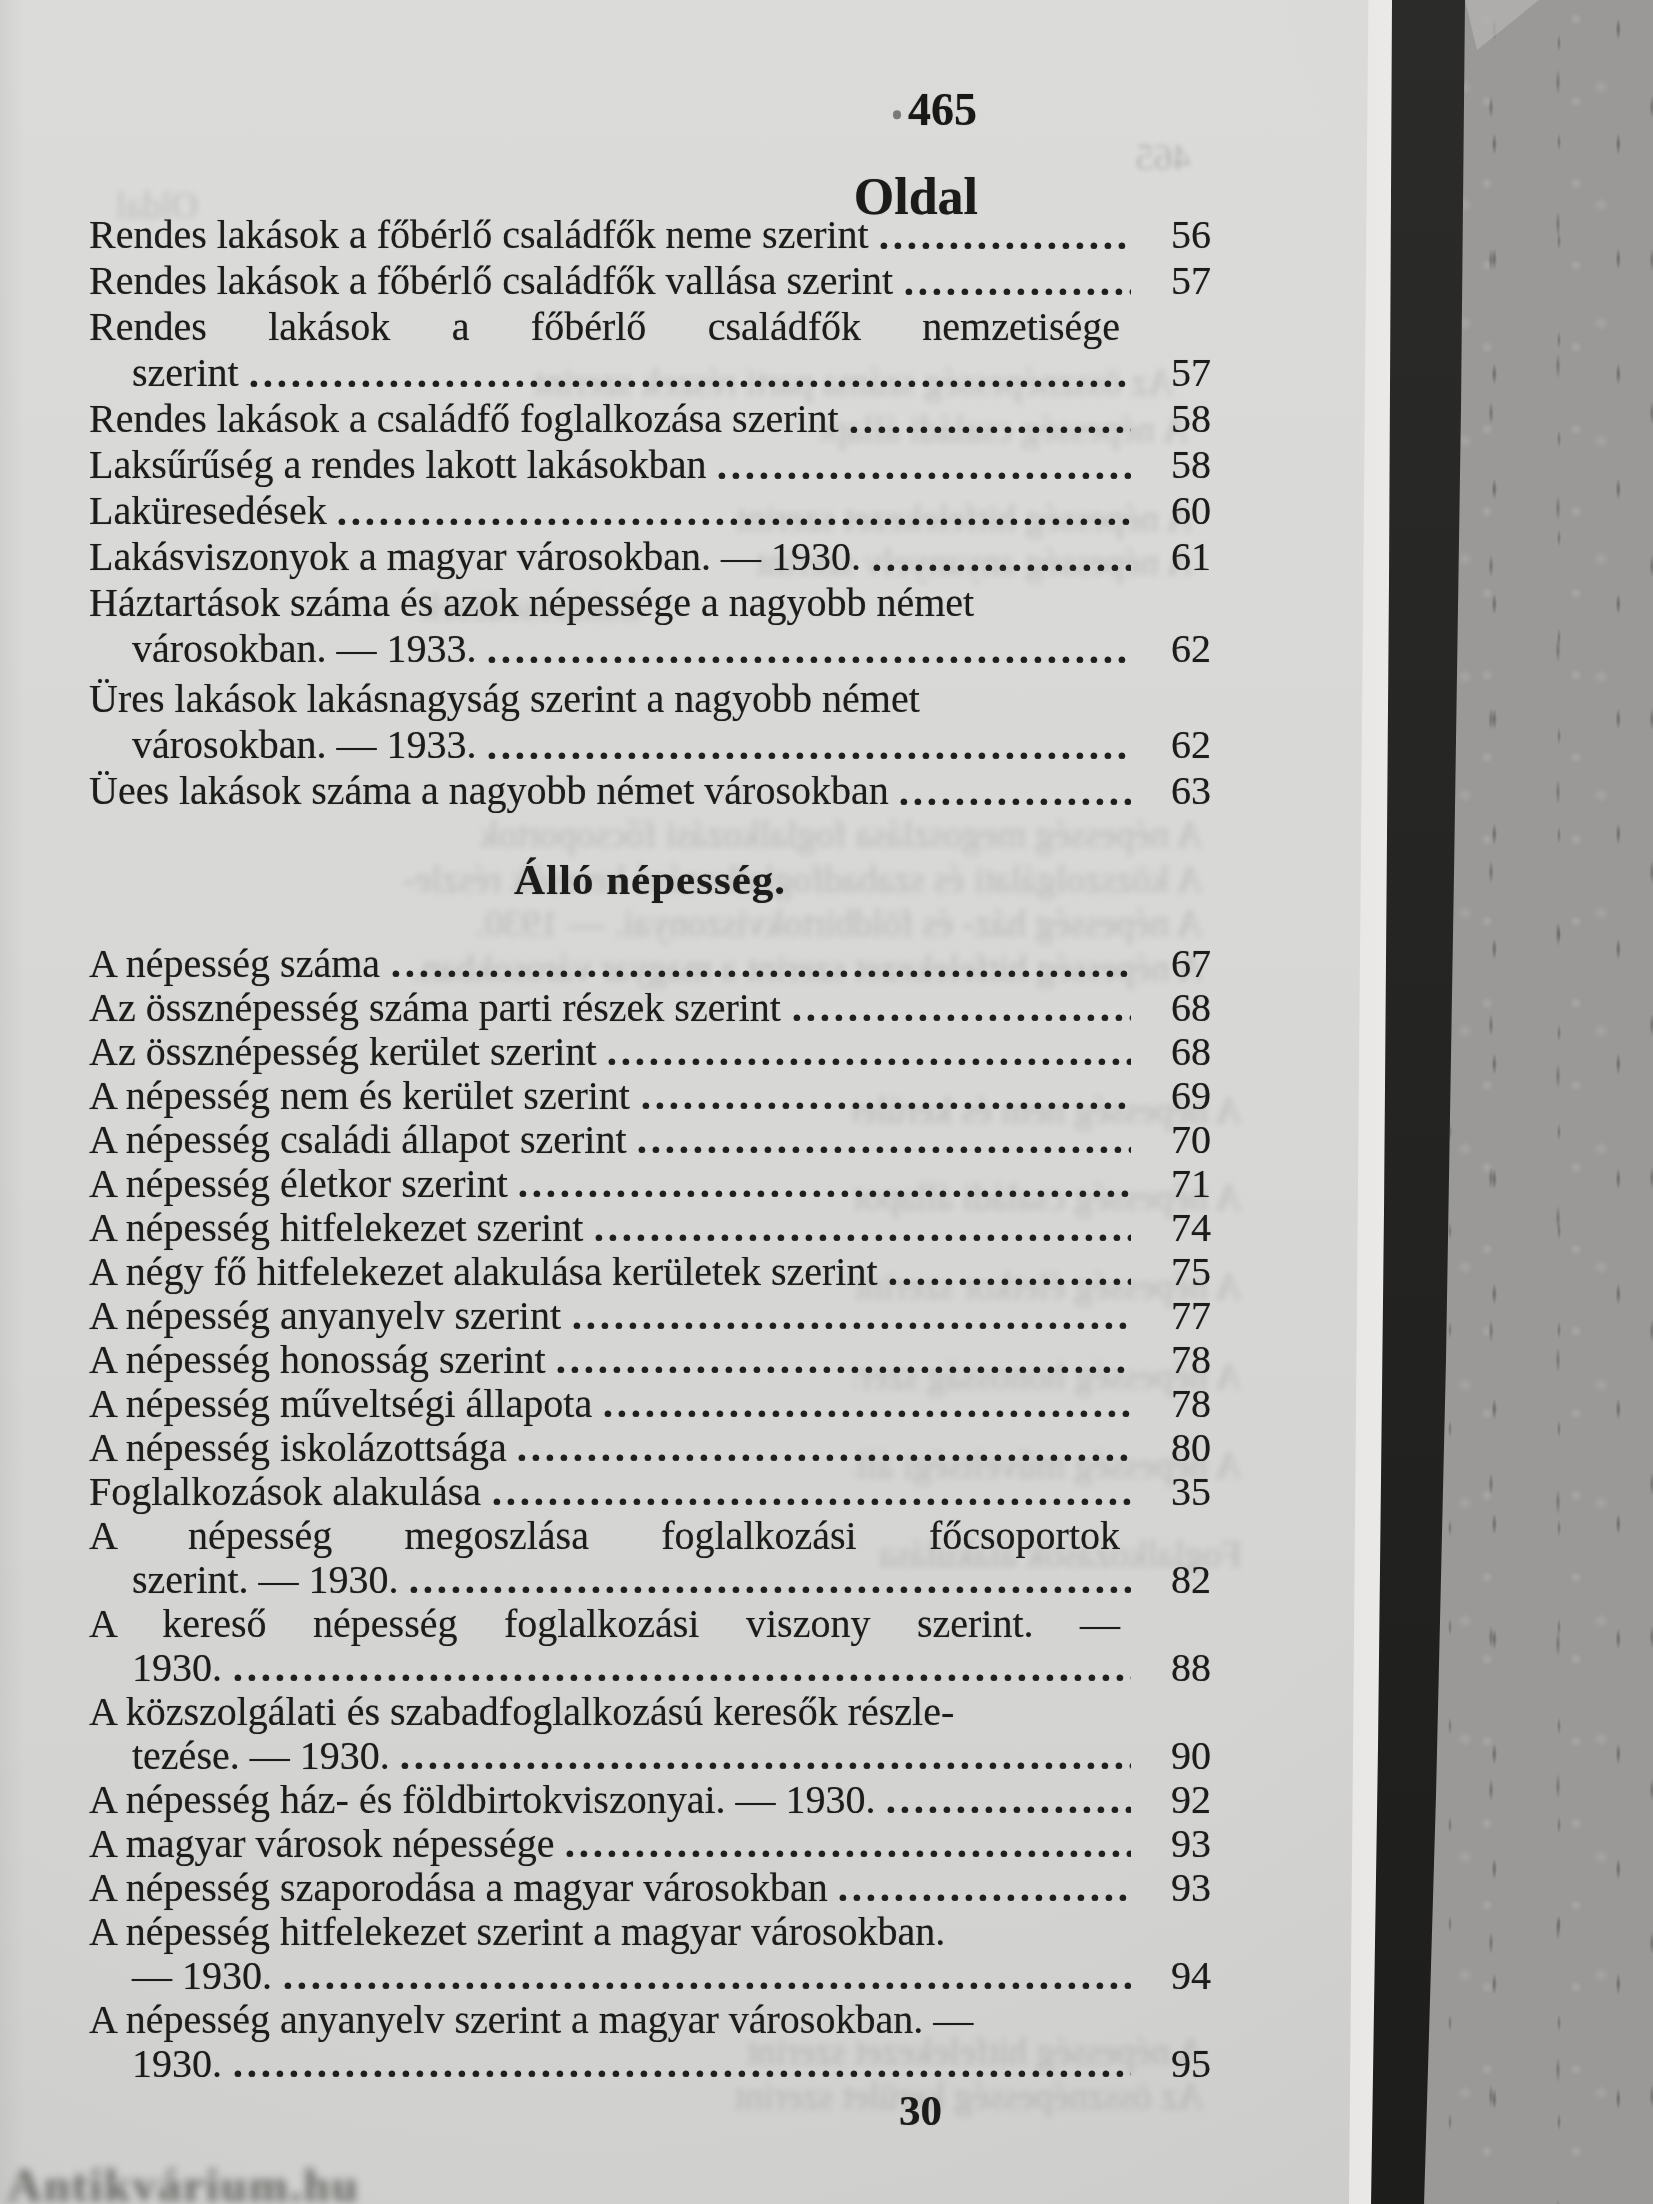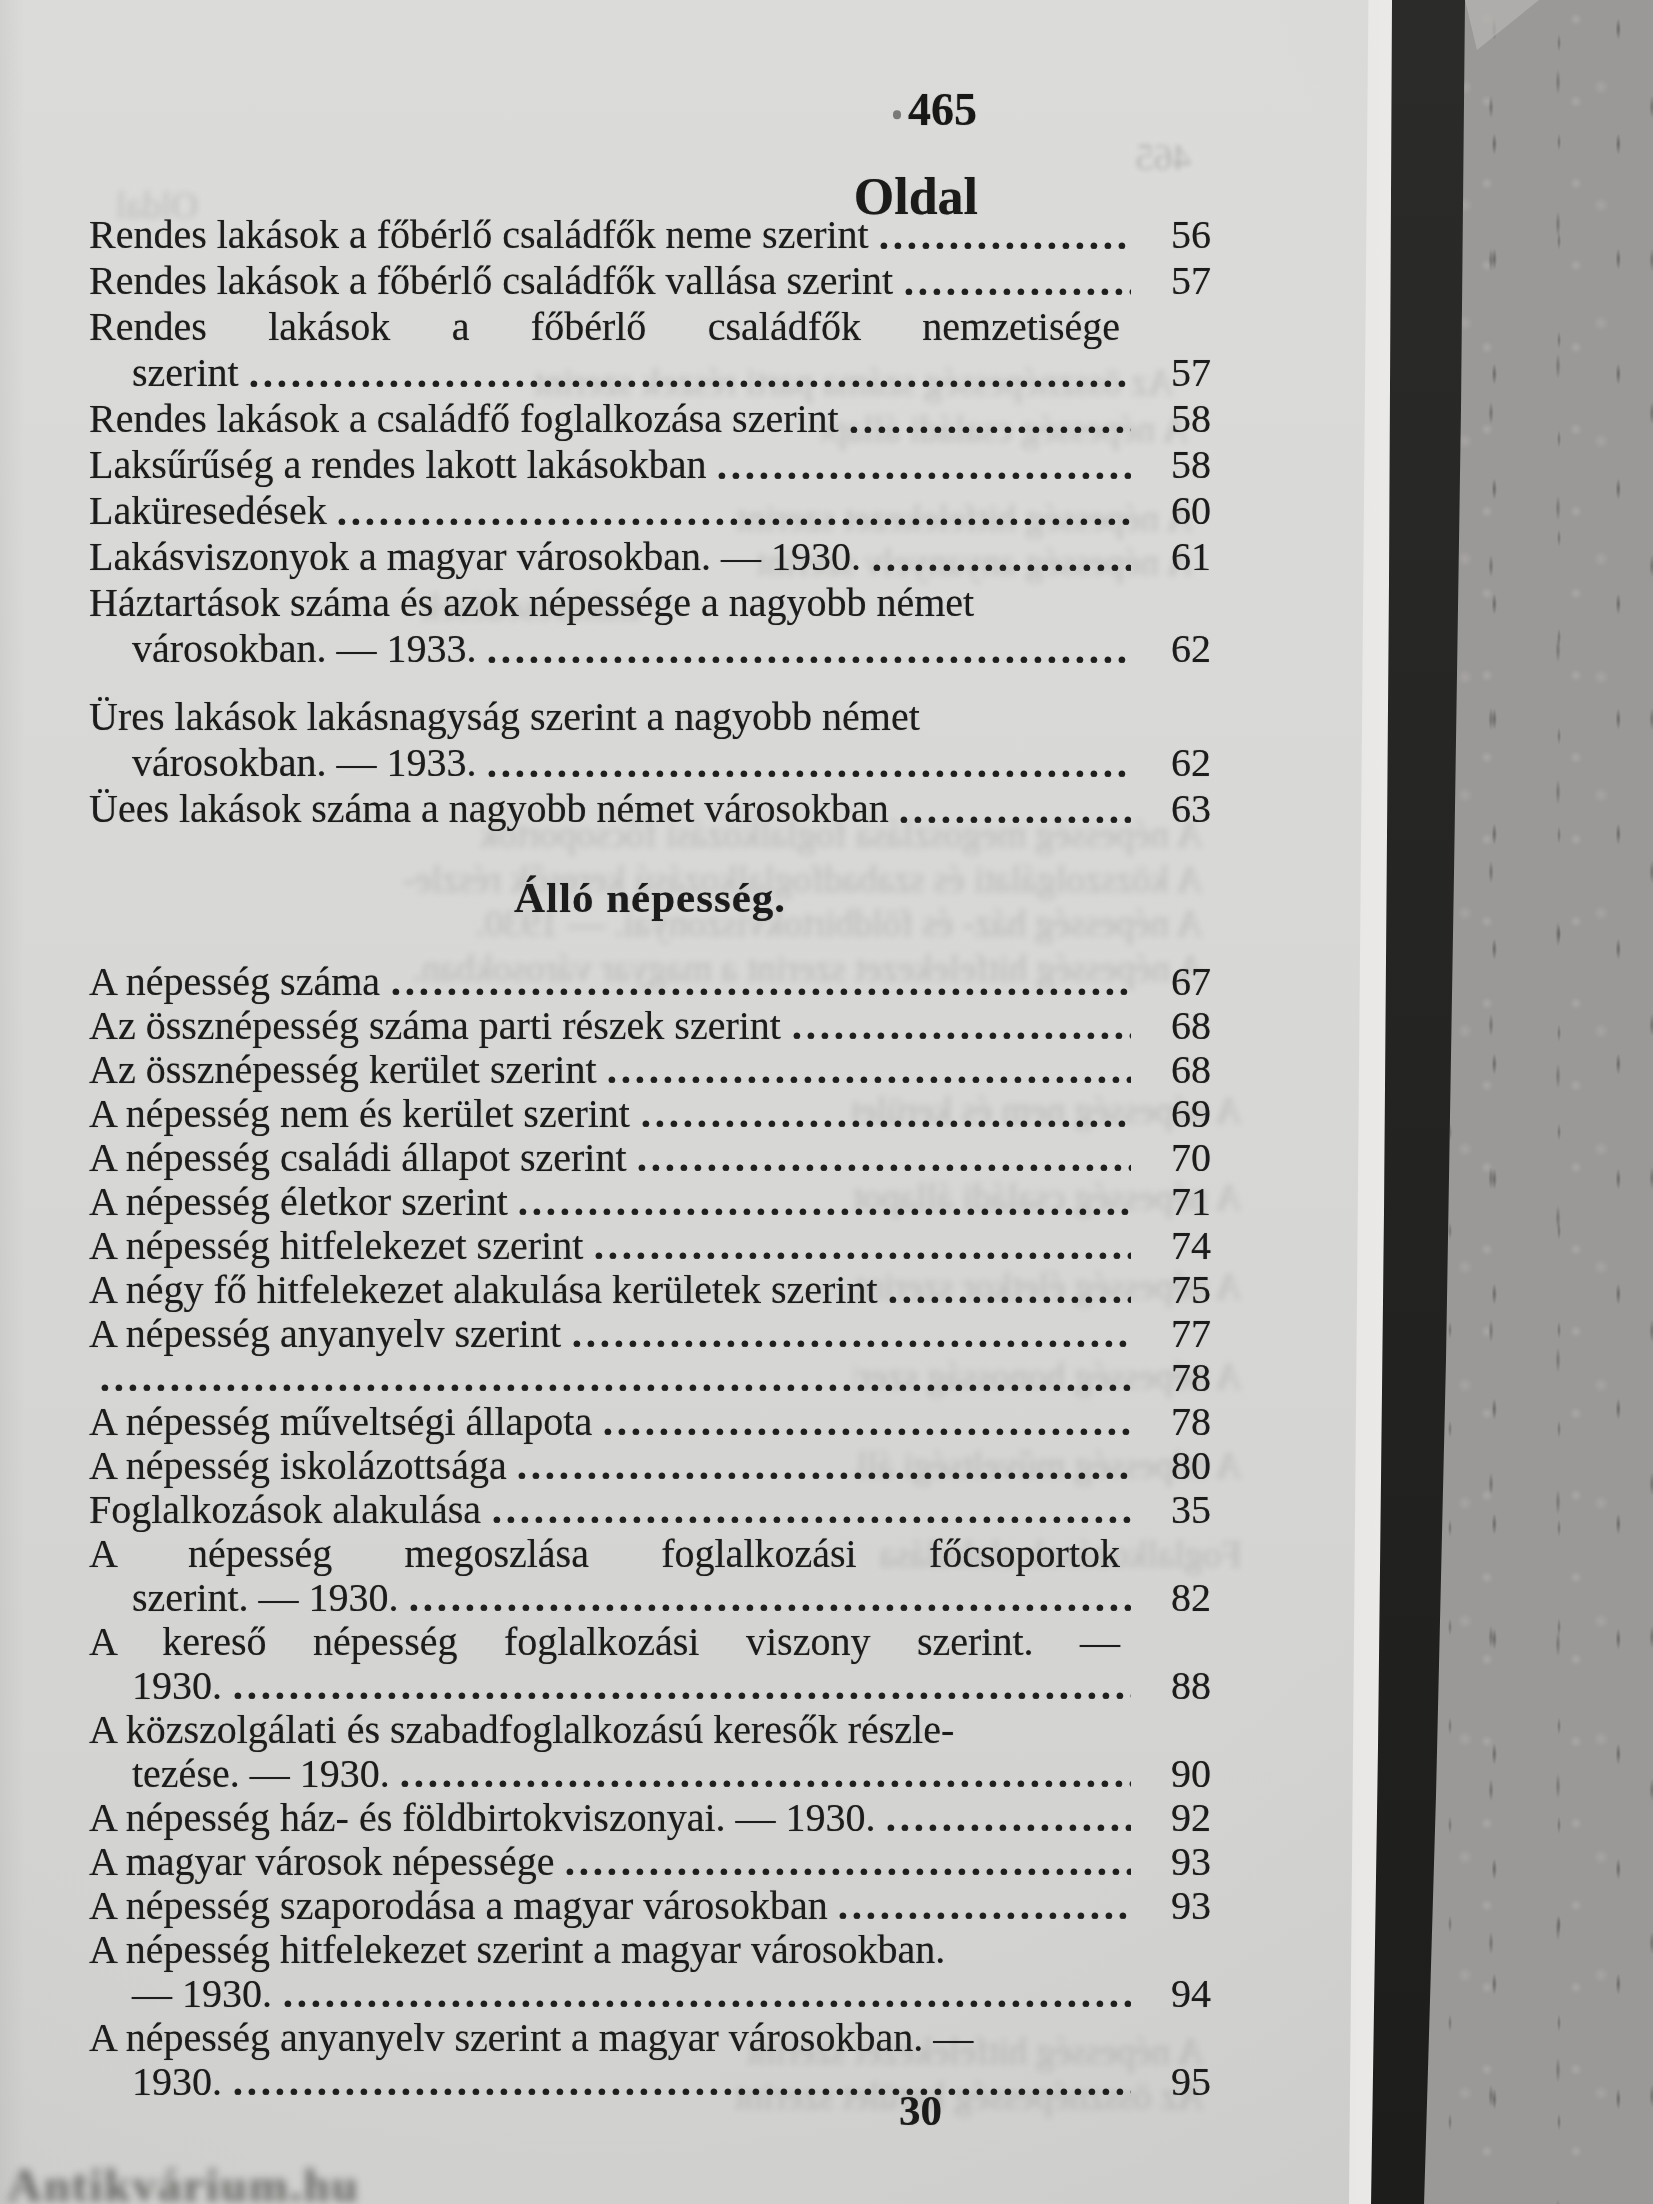--- a/index.html
+++ b/index.html
@@ -57,21 +57,21 @@
   .toc{
     position:absolute;left:89px;top:212px;width:1122px;
     font-size:40px;color:#1c1c1c;
     text-shadow:0 0 0.8px rgba(28,28,28,.55);
   }
   .sec0{line-height:46px;}
   .sec1{line-height:44px;}
   .sec0 .line{height:46px;}
   .sec1 .line{height:44px;}
   .entry{margin:0;}
-  .entry.gap{margin-top:22px;}
+  .entry.gap{margin-top:4px;}
   .flexline{display:flex;align-items:baseline;justify-content:flex-end;}
   .label{white-space:nowrap;}
   .l1{display:block;width:1031px;white-space:nowrap;}
   .l1.justify{text-align:justify;text-align-last:justify;white-space:normal;}
   .cont{padding-left:43px;}
   .leader{flex:1 1 auto;position:relative;align-self:stretch;min-width:27px;}
   .leader::after{
     content:"";position:absolute;left:11.6px;right:7.8px;bottom:8.7px;height:7.8px;
     background-image:radial-gradient(circle at 3.9px 3.9px,#1f1f1d 2.9px,rgba(31,31,29,0) 3.8px);
     background-size:14px 7.8px;background-repeat:repeat-x;
@@ -276,20 +276,21 @@
           </div>
           <div class="entry">
             <div class="line flexline">
               <span class="label">A népesség anyanyelv szerint</span>
               <span class="leader"></span>
               <span class="pagenum">77</span>
             </div>
           </div>
           <div class="entry">
             <div class="line flexline">
+              <span class="label">A népesség honosság szerint</span>
               <span class="leader"></span>
               <span class="pagenum">78</span>
             </div>
           </div>
           <div class="entry">
             <div class="line flexline">
               <span class="label">A népesség műveltségi állapota</span>
               <span class="leader"></span>
               <span class="pagenum">78</span>
             </div>

